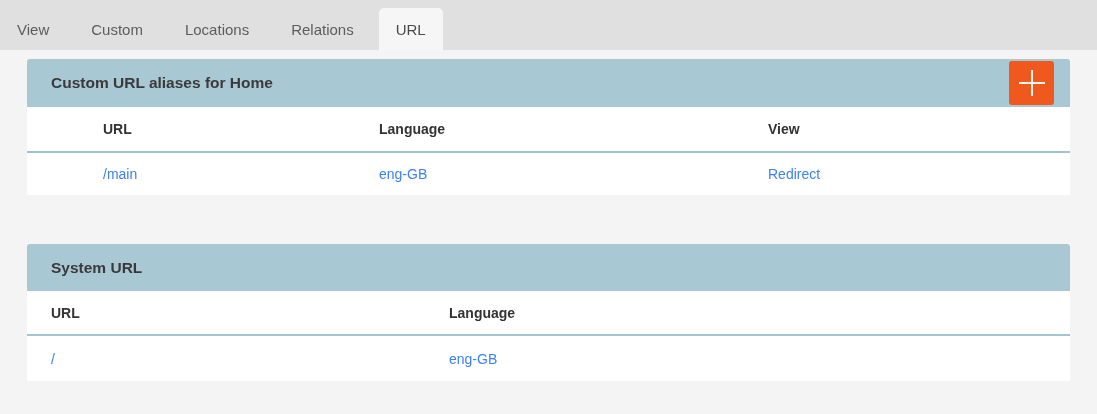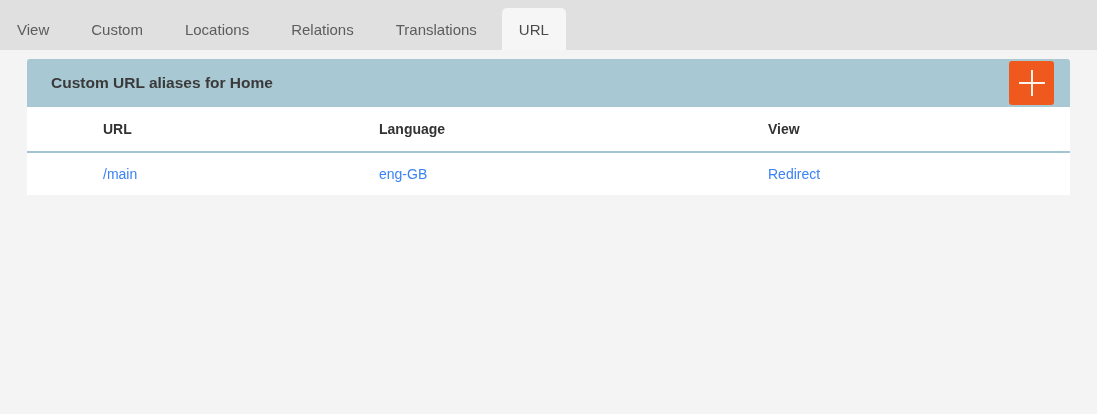--- a/index.html
+++ b/index.html
@@ -99,21 +99,20 @@
   thead tr { border-bottom: 2px solid #a3c5d1; }
 </style>
 </head>
 <body>
 
 <div class="tabbar">
   <div class="tab">View</div>
   <div class="tab">Custom</div>
   <div class="tab">Locations</div>
   <div class="tab">Relations</div>
-  <div class="tab">Translations</div>
   <div class="tab active">URL</div>
 </div>
 
 <div class="content">
 
   <section class="panel panel-1">
     <div class="panel-header">
       <span class="panel-title">Custom URL aliases for Home</span>
       <button class="add-btn">
         <span class="plus-icon"></span>
@@ -138,14 +137,37 @@
         <tr>
           <td></td>
           <td>/main</td>
           <td>eng-GB</td>
           <td>Redirect</td>
         </tr>
       </tbody>
     </table>
   </section>
 
+  <section class="panel panel-2">
+    <div class="panel-header">
+      <span class="panel-title">System URL</span>
+    </div>
+    <table>
+      <colgroup>
+        <col style="width:398px">
+          <col>
+      </colgroup>
+      <thead>
+        <tr>
+          <th>URL</th>
+          <th>Language</th>
+        </tr>
+      </thead>
+      <tbody>
+        <tr>
+          <td>/</td>
+          <td>eng-GB</td>
+        </tr>
+      </tbody>
+    </table>
+  </section>
 
 </div>
 
 </body></html>

